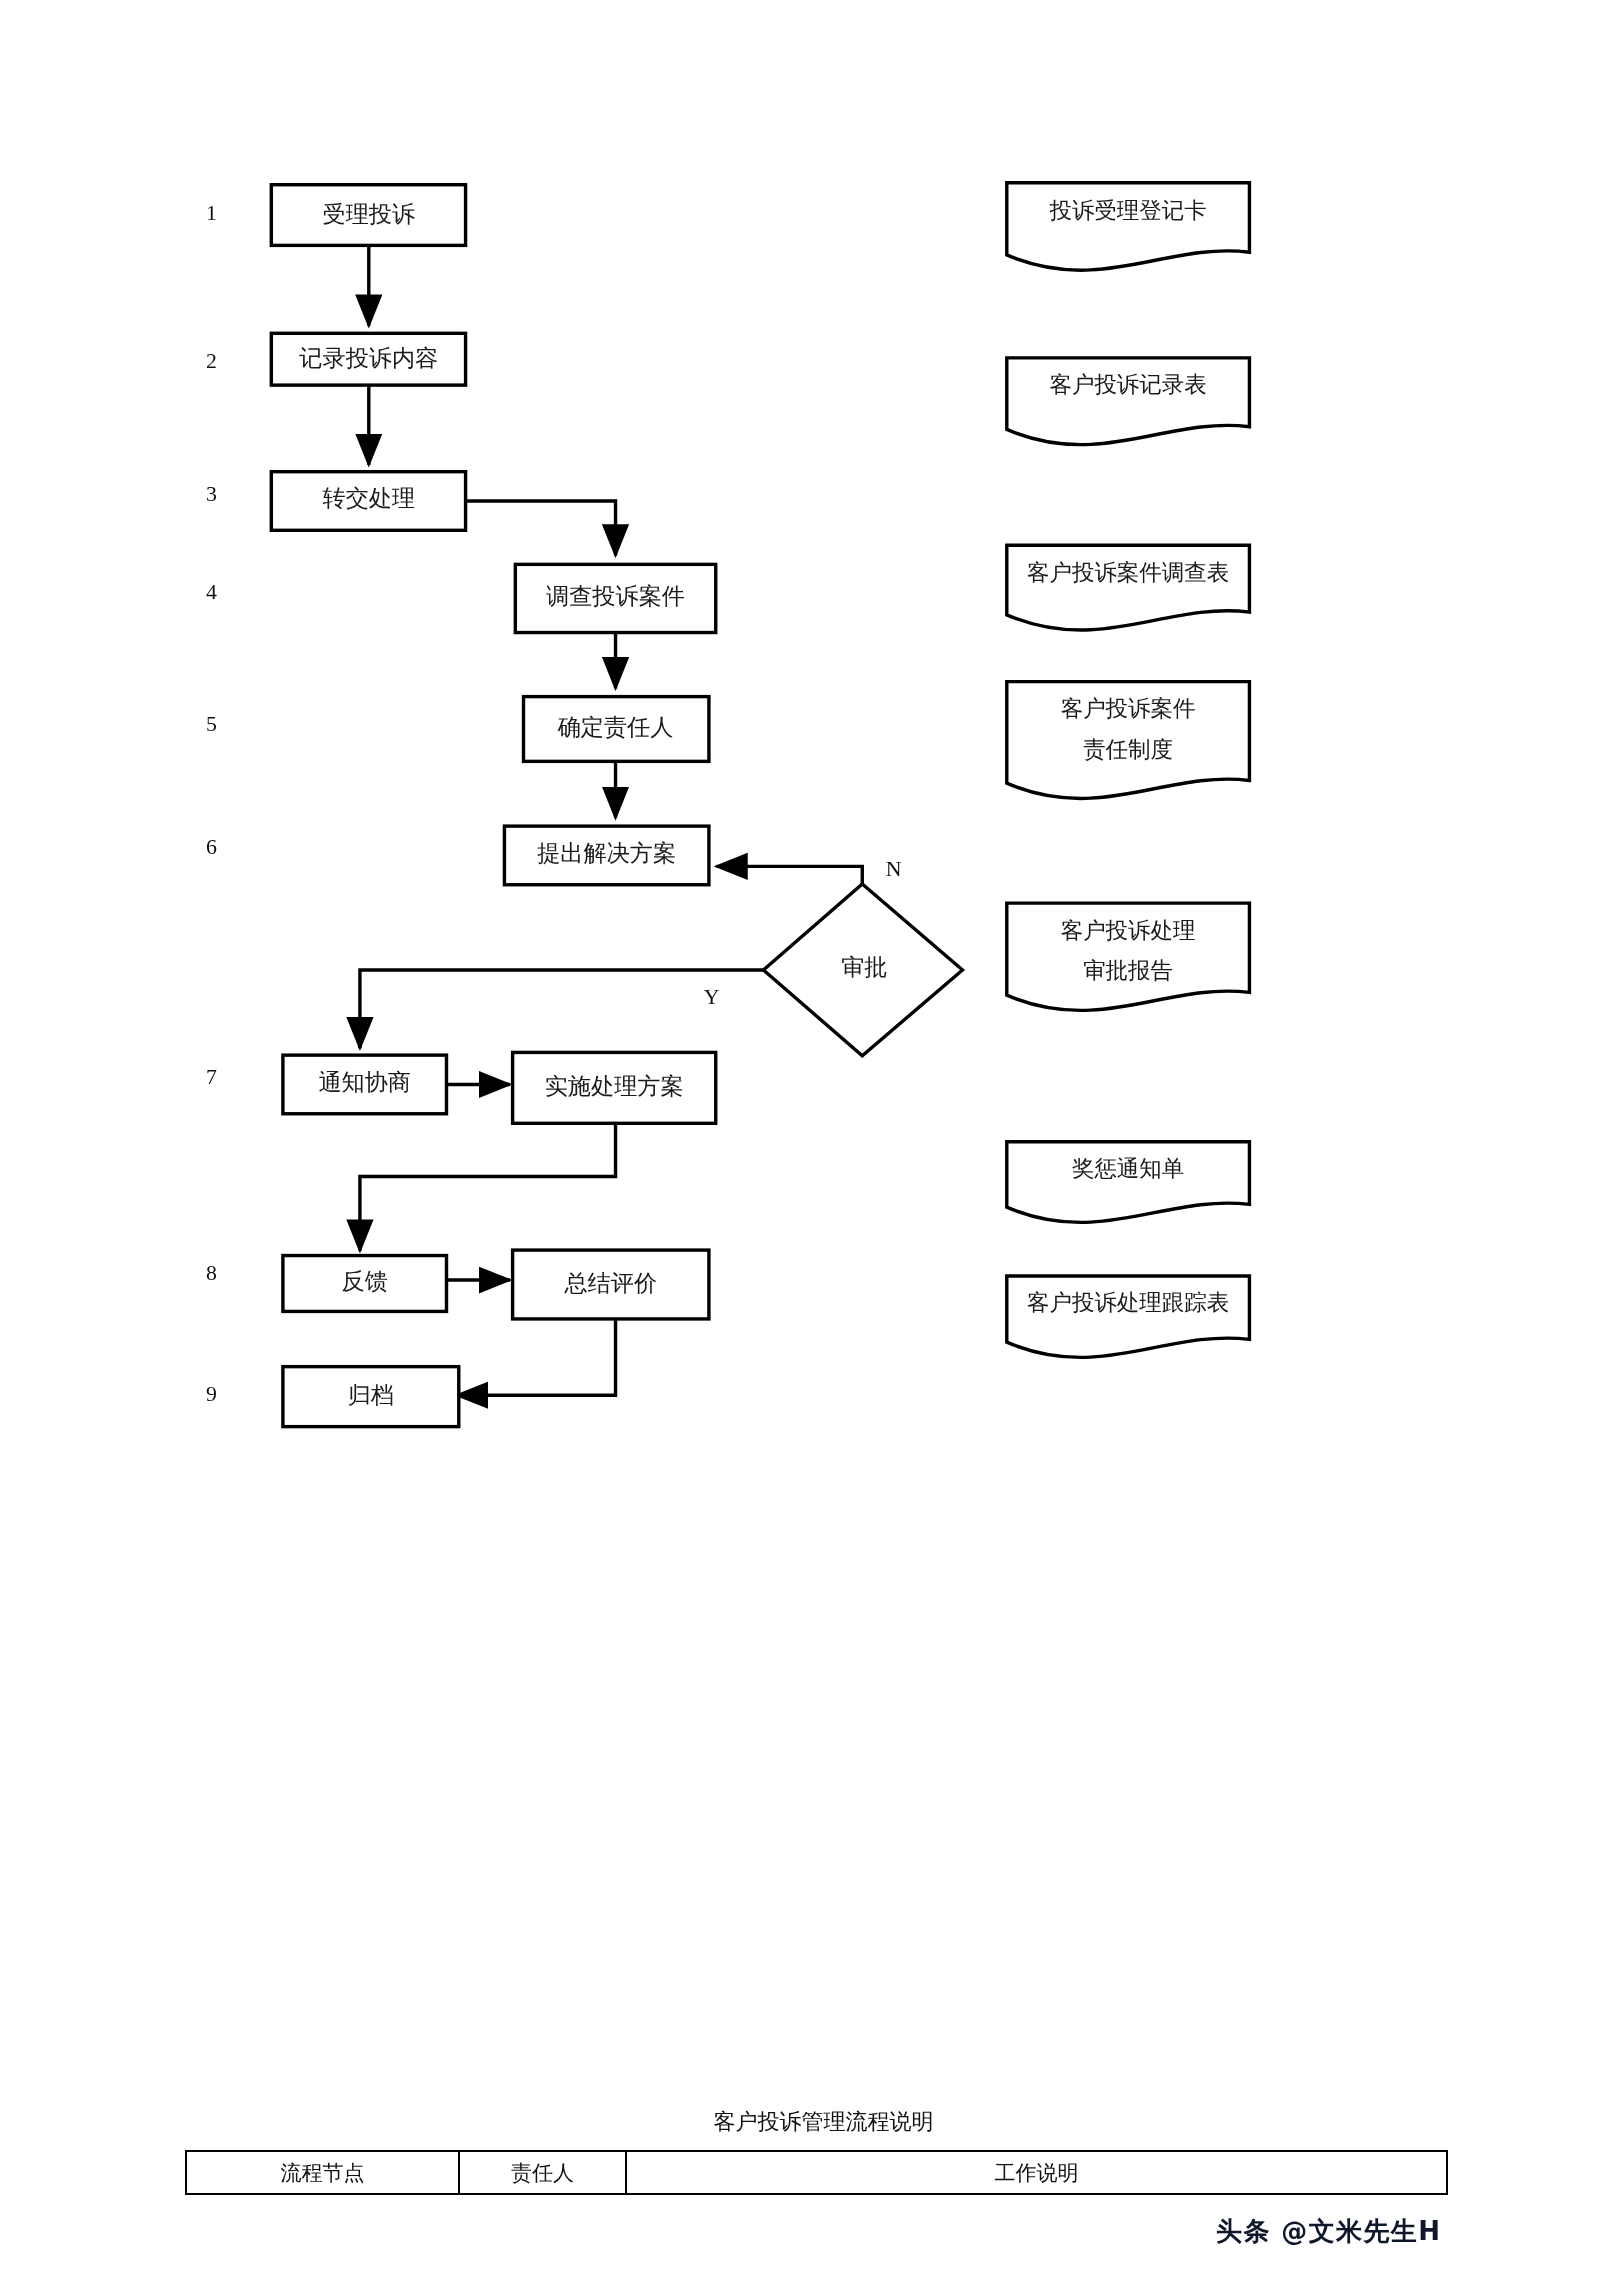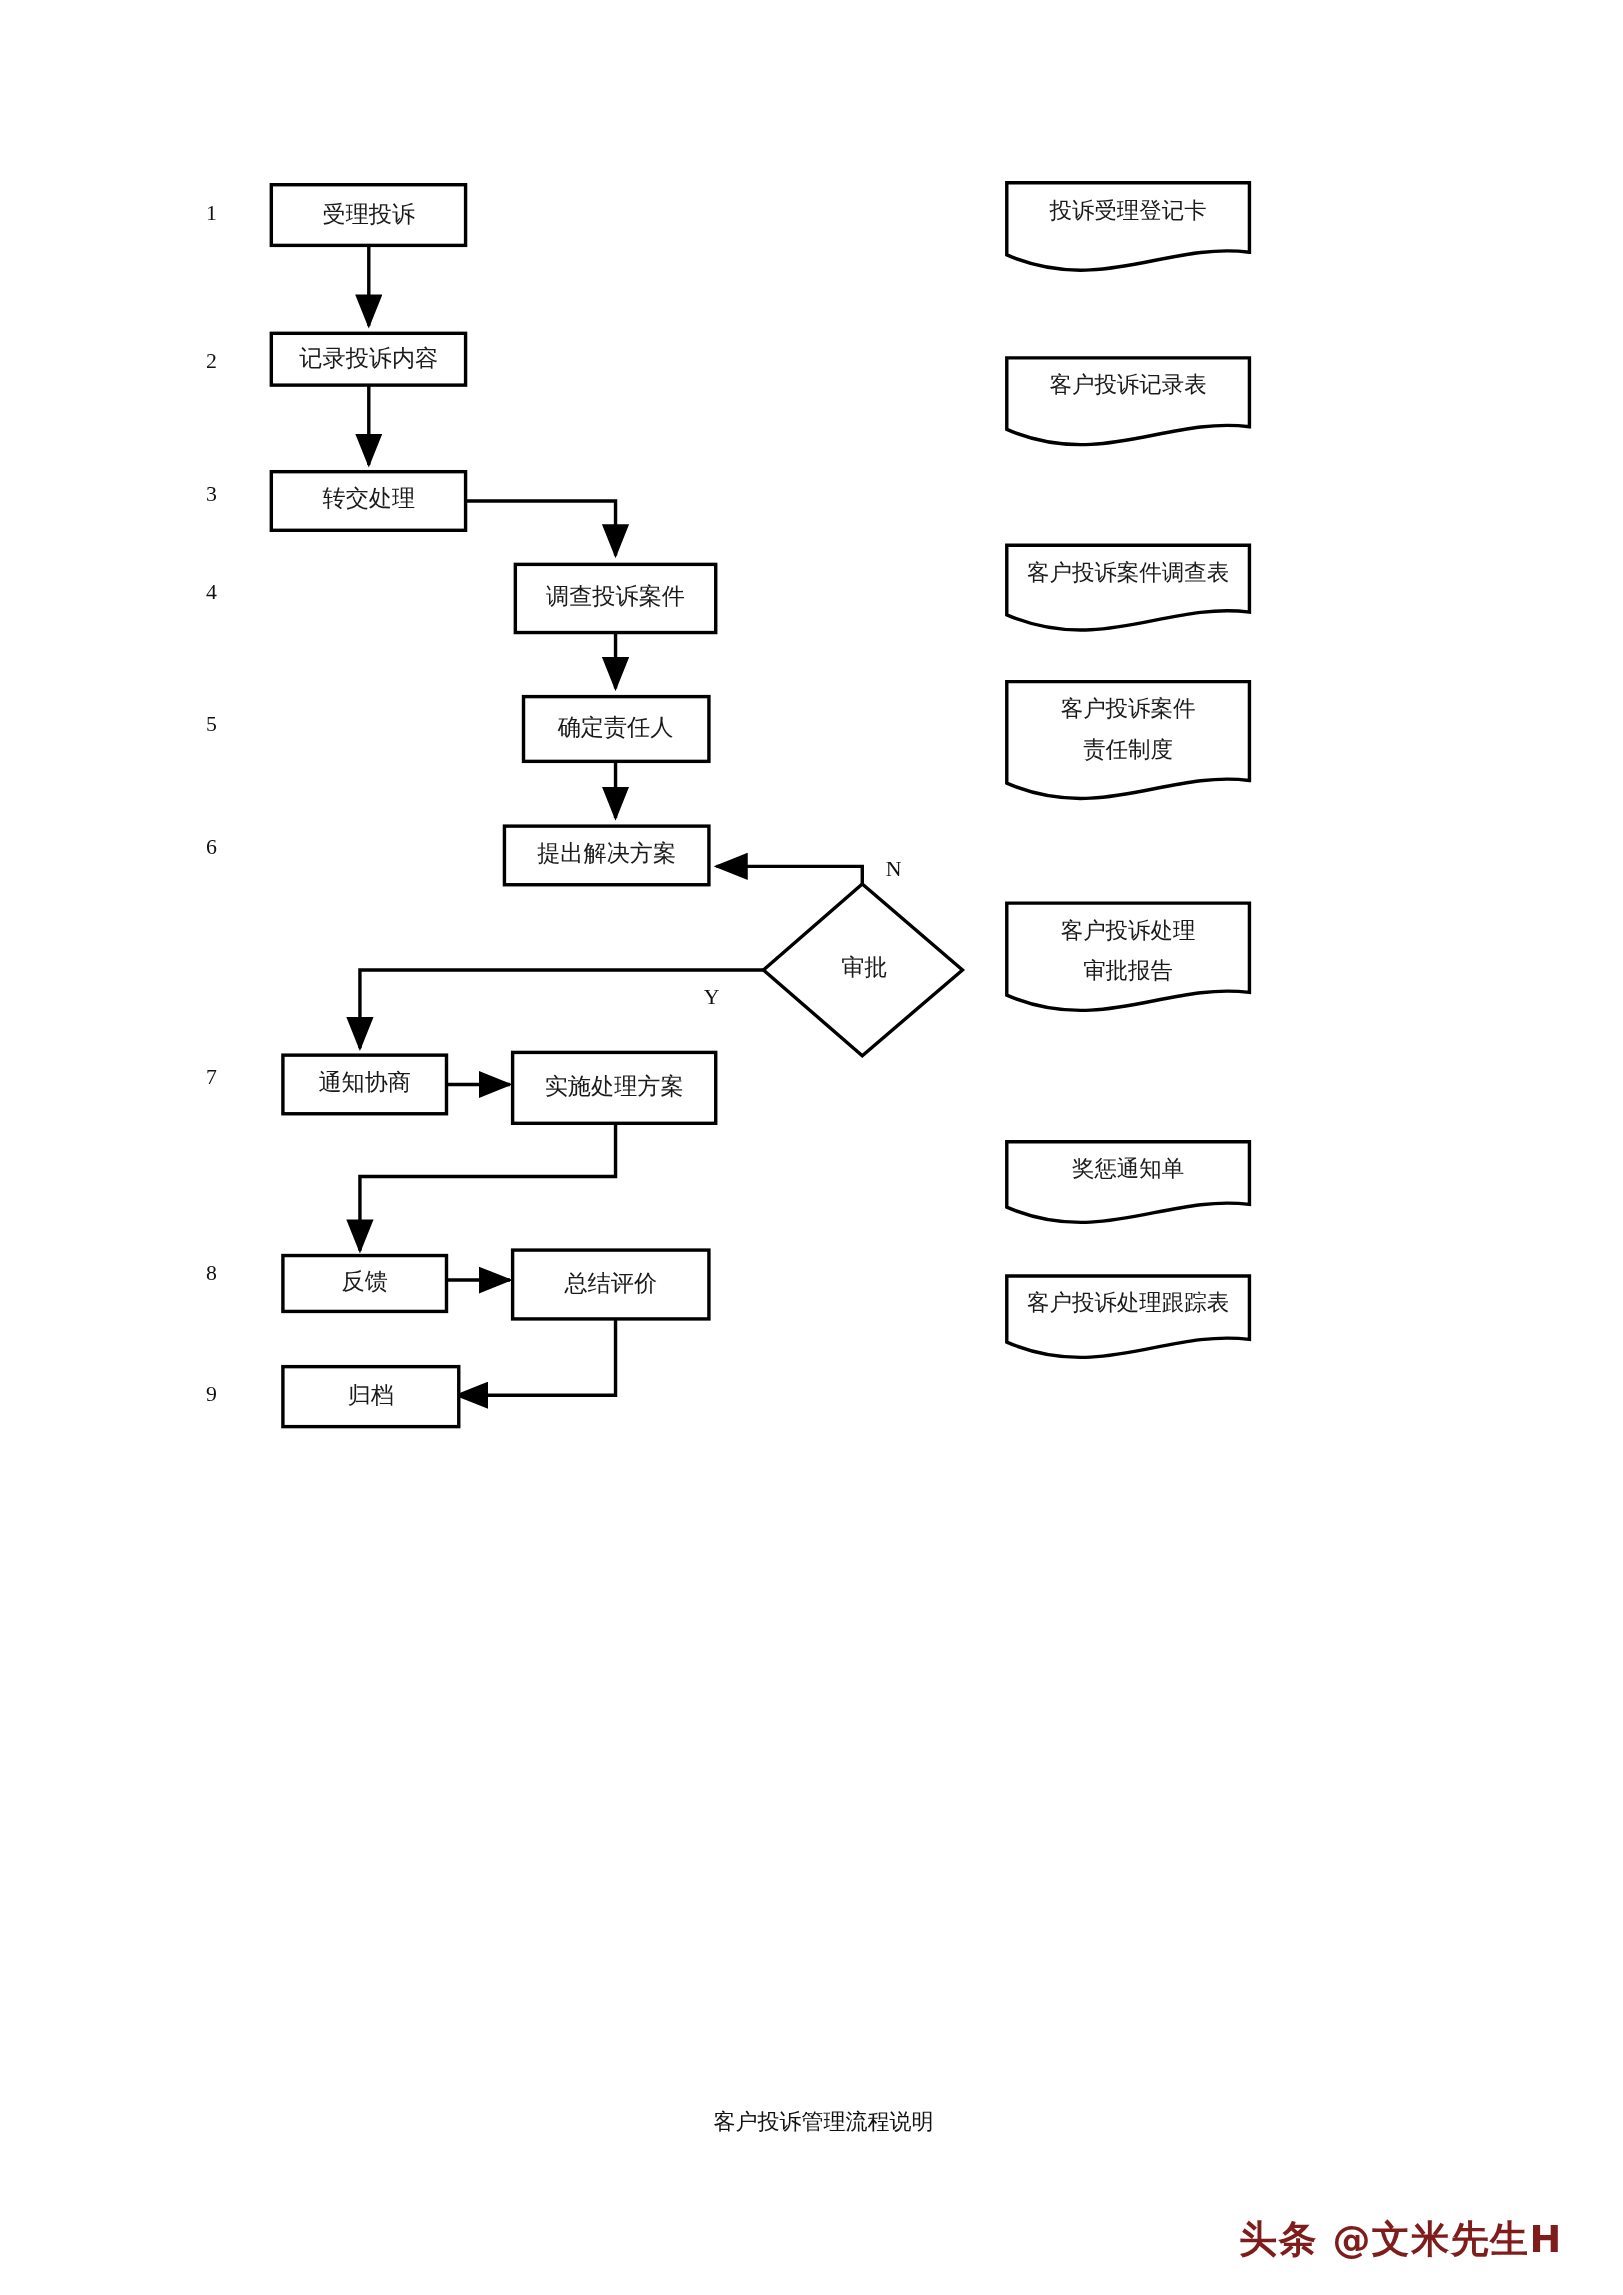--- a/index.html
+++ b/index.html
@@ -92,27 +92,26 @@
     color: #111;
     padding: 0;
   }
   .col-node { width: 271px; }
   .col-owner { width: 165px; }
   .col-desc { width: auto; }
   #watermark {
     position: absolute;
     left: 1216px;
     top: 2214px;
-    font-size: 38px;
+    font-size: 26px;
     font-weight: bold;
-    color: #7f1d1d;
+    color: #0f172a;
     letter-spacing: 1.4px;
     font-family: "DejaVu Sans", "Liberation Sans", sans-serif;
     white-space: nowrap;
-    margin-left: 23px;
   }
 </style>
 </head>
 <body>
 
 <div id="page">
 
   <svg id="flow-svg" viewBox="0 0 2381 3367">
     <defs>
       <marker id="arrowhead" markerWidth="10" markerHeight="8" refX="9.2" refY="4" orient="auto" markerUnits="strokeWidth">
@@ -248,17 +247,26 @@
     </g>
 
     <g>
       <path class="doc-shape" d="M 1477 1872 L 1833 1872 L 1833 1965 C 1750 1955 1680 1987 1600 1991 C 1540 1994 1500 1979 1477 1969 Z"></path>
       <text class="doc-text" x="1655" y="1915">客户投诉处理跟踪表</text>
     </g>
   </svg>
 
   <div class="table-title" style="top:2107px;margin-left:12px;">客户投诉管理流程说明</div>
 
+  <table id="legend-table">
+    <tbody>
+      <tr>
+        <td class="col-node">流程节点</td>
+        <td class="col-owner">责任人</td>
+        <td class="col-desc">工作说明</td>
+      </tr>
+    </tbody>
+  </table>
 
   <div id="watermark">头条 @文米先生H</div>
 
 </div>
 
 
 </body></html>

